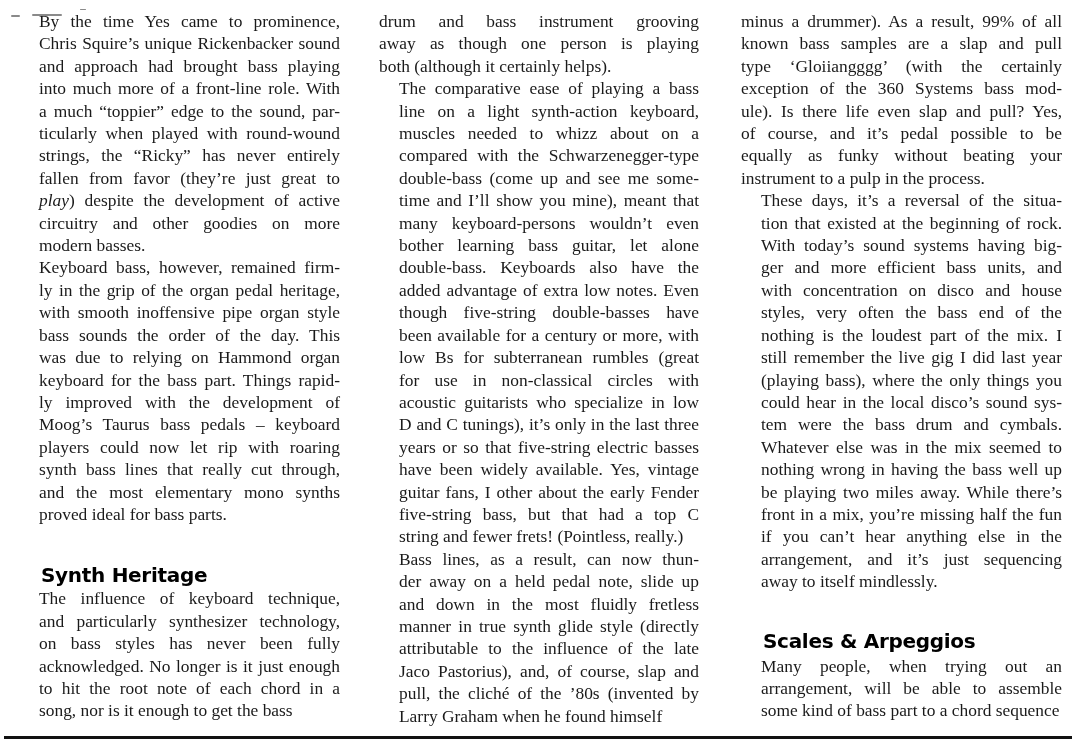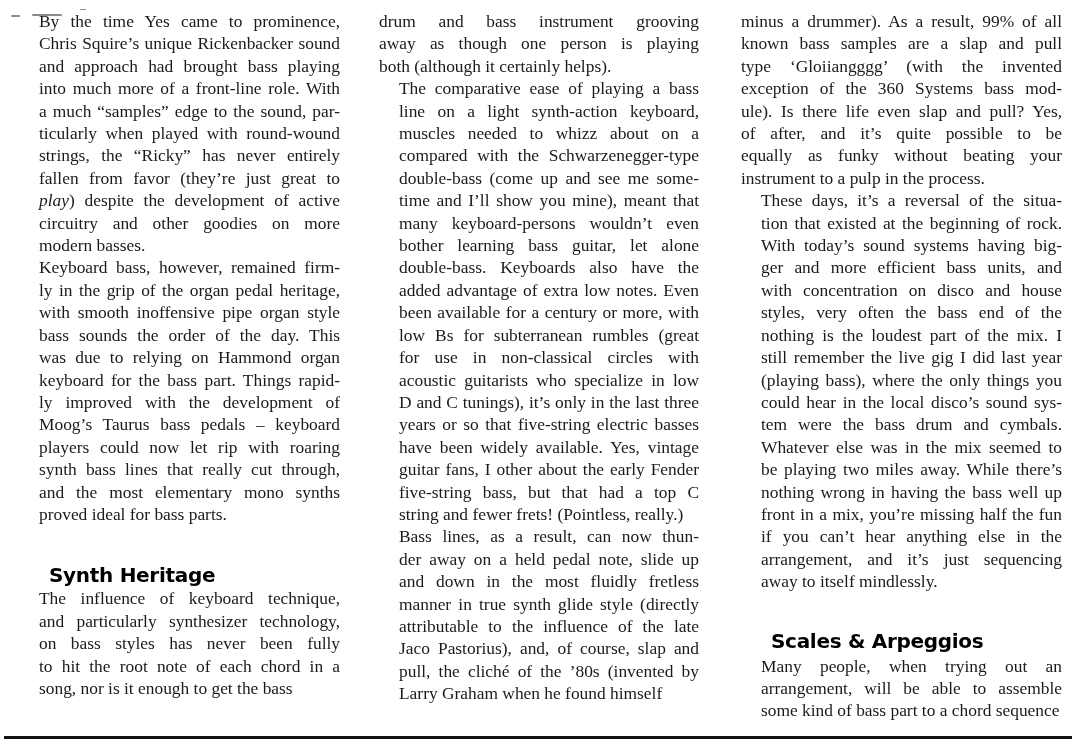--- a/index.html
+++ b/index.html
@@ -52,21 +52,21 @@
     }
     .para .line.last {
       text-align-last: left;
     }
     .heading {
       font-family: "DejaVu Sans", "Liberation Sans", sans-serif;
       font-weight: bold;
       font-size: 20px;
       line-height: 24px;
       color: #000;
-      margin: 8px;
+      margin: 0;
       padding-left: 22px;
       letter-spacing: -0.3px;
     }
     #heading-synth { margin-top: 38px; margin-bottom: 0px; }
     #heading-scales { margin-top: 36px; margin-bottom: 2px; }
     .bottom-rule {
       position: absolute;
       left: 0;
       top: 736px;
       width: 1072px;
@@ -89,21 +89,21 @@
   <span class="scan-mark" style="left:7px;width:9px;top:15px;"></span>
   <span class="scan-mark" style="left:28px;width:30px;top:14px;"></span>
   <span class="scan-mark" style="left:76px;width:6px;top:9px;height:1px;"></span>
 
   <div class="column" id="col1">
       <p class="para indent">
         <span class="line">By the time Yes came to prominence,</span>
         <span class="line">Chris Squire’s unique Rickenbacker sound</span>
         <span class="line">and approach had brought bass playing</span>
         <span class="line">into much more of a front-line role. With</span>
-        <span class="line">a much “samples” edge to the sound, par-</span>
+        <span class="line">a much “toppier” edge to the sound, par-</span>
         <span class="line">ticularly when played with round-wound</span>
         <span class="line">strings, the “Ricky” has never entirely</span>
         <span class="line">fallen from favor (they’re just great to</span>
         <span class="line"><i>play</i>) despite the development of active</span>
         <span class="line">circuitry and other goodies on more</span>
         <span class="line last">modern basses.</span>
       </p>
       <p class="para indent">
         <span class="line">Keyboard bass, however, remained firm-</span>
         <span class="line">ly in the grip of the organ pedal heritage,</span>
@@ -116,20 +116,21 @@
         <span class="line">players could now let rip with roaring</span>
         <span class="line">synth bass lines that really cut through,</span>
         <span class="line">and the most elementary mono synths</span>
         <span class="line last">proved ideal for bass parts.</span>
       </p>
       <h2 class="heading" id="heading-synth">Synth Heritage</h2>
       <p class="para indent">
         <span class="line">The influence of keyboard technique,</span>
         <span class="line">and particularly synthesizer technology,</span>
         <span class="line">on bass styles has never been fully</span>
+        <span class="line">acknowledged. No longer is it just enough</span>
         <span class="line">to hit the root note of each chord in a</span>
         <span class="line last">song, nor is it enough to get the bass</span>
       </p>
     </div>
   <div class="column" id="col2">
       <p class="para">
         <span class="line">drum and bass instrument grooving</span>
         <span class="line">away as though one person is playing</span>
         <span class="line last">both (although it certainly helps).</span>
       </p>
@@ -137,20 +138,21 @@
         <span class="line">The comparative ease of playing a bass</span>
         <span class="line">line on a light synth-action keyboard,</span>
         <span class="line">muscles needed to whizz about on a</span>
         <span class="line">compared with the Schwarzenegger-type</span>
         <span class="line">double-bass (come up and see me some-</span>
         <span class="line">time and I’ll show you mine), meant that</span>
         <span class="line">many keyboard-persons wouldn’t even</span>
         <span class="line">bother learning bass guitar, let alone</span>
         <span class="line">double-bass. Keyboards also have the</span>
         <span class="line">added advantage of extra low notes. Even</span>
+        <span class="line">though five-string double-basses have</span>
         <span class="line">been available for a century or more, with</span>
         <span class="line">low Bs for subterranean rumbles (great</span>
         <span class="line">for use in non-classical circles with</span>
         <span class="line">acoustic guitarists who specialize in low</span>
         <span class="line">D and C tunings), it’s only in the last three</span>
         <span class="line">years or so that five-string electric basses</span>
         <span class="line">have been widely available. Yes, vintage</span>
         <span class="line">guitar fans, I other about the early Fender</span>
         <span class="line">five-string bass, but that had a top C</span>
         <span class="line last">string and fewer frets! (Pointless, really.)</span>
@@ -163,42 +165,42 @@
         <span class="line">attributable to the influence of the late</span>
         <span class="line">Jaco Pastorius), and, of course, slap and</span>
         <span class="line">pull, the cliché of the ’80s (invented by</span>
         <span class="line last">Larry Graham when he found himself</span>
       </p>
     </div>
   <div class="column" id="col3">
       <p class="para">
         <span class="line">minus a drummer). As a result, 99% of all</span>
         <span class="line">known bass samples are a slap and pull</span>
-        <span class="line">type ‘Gloiiangggg’ (with the invented</span>
+        <span class="line">type ‘Gloiiangggg’ (with the certainly</span>
         <span class="line">exception of the 360 Systems bass mod-</span>
         <span class="line">ule). Is there life even slap and pull? Yes,</span>
-        <span class="line">of after, and it’s quite possible to be</span>
+        <span class="line">of course, and it’s pedal possible to be</span>
         <span class="line">equally as funky without beating your</span>
         <span class="line last">instrument to a pulp in the process.</span>
       </p>
       <p class="para indent">
         <span class="line">These days, it’s a reversal of the situa-</span>
         <span class="line">tion that existed at the beginning of rock.</span>
         <span class="line">With today’s sound systems having big-</span>
         <span class="line">ger and more efficient bass units, and</span>
         <span class="line">with concentration on disco and house</span>
         <span class="line">styles, very often the bass end of the</span>
         <span class="line">nothing is the loudest part of the mix. I</span>
         <span class="line">still remember the live gig I did last year</span>
         <span class="line">(playing bass), where the only things you</span>
         <span class="line">could hear in the local disco’s sound sys-</span>
         <span class="line">tem were the bass drum and cymbals.</span>
         <span class="line">Whatever else was in the mix seemed to</span>
+        <span class="line">nothing wrong in having the bass well up</span>
         <span class="line">be playing two miles away. While there’s</span>
-        <span class="line">nothing wrong in having the bass well up</span>
         <span class="line">front in a mix, you’re missing half the fun</span>
         <span class="line">if you can’t hear anything else in the</span>
         <span class="line">arrangement, and it’s just sequencing</span>
         <span class="line last">away to itself mindlessly.</span>
       </p>
       <h2 class="heading" id="heading-scales">Scales &amp; Arpeggios</h2>
       <p class="para indent">
         <span class="line">Many people, when trying out an</span>
         <span class="line">arrangement, will be able to assemble</span>
         <span class="line last">some kind of bass part to a chord sequence</span>

